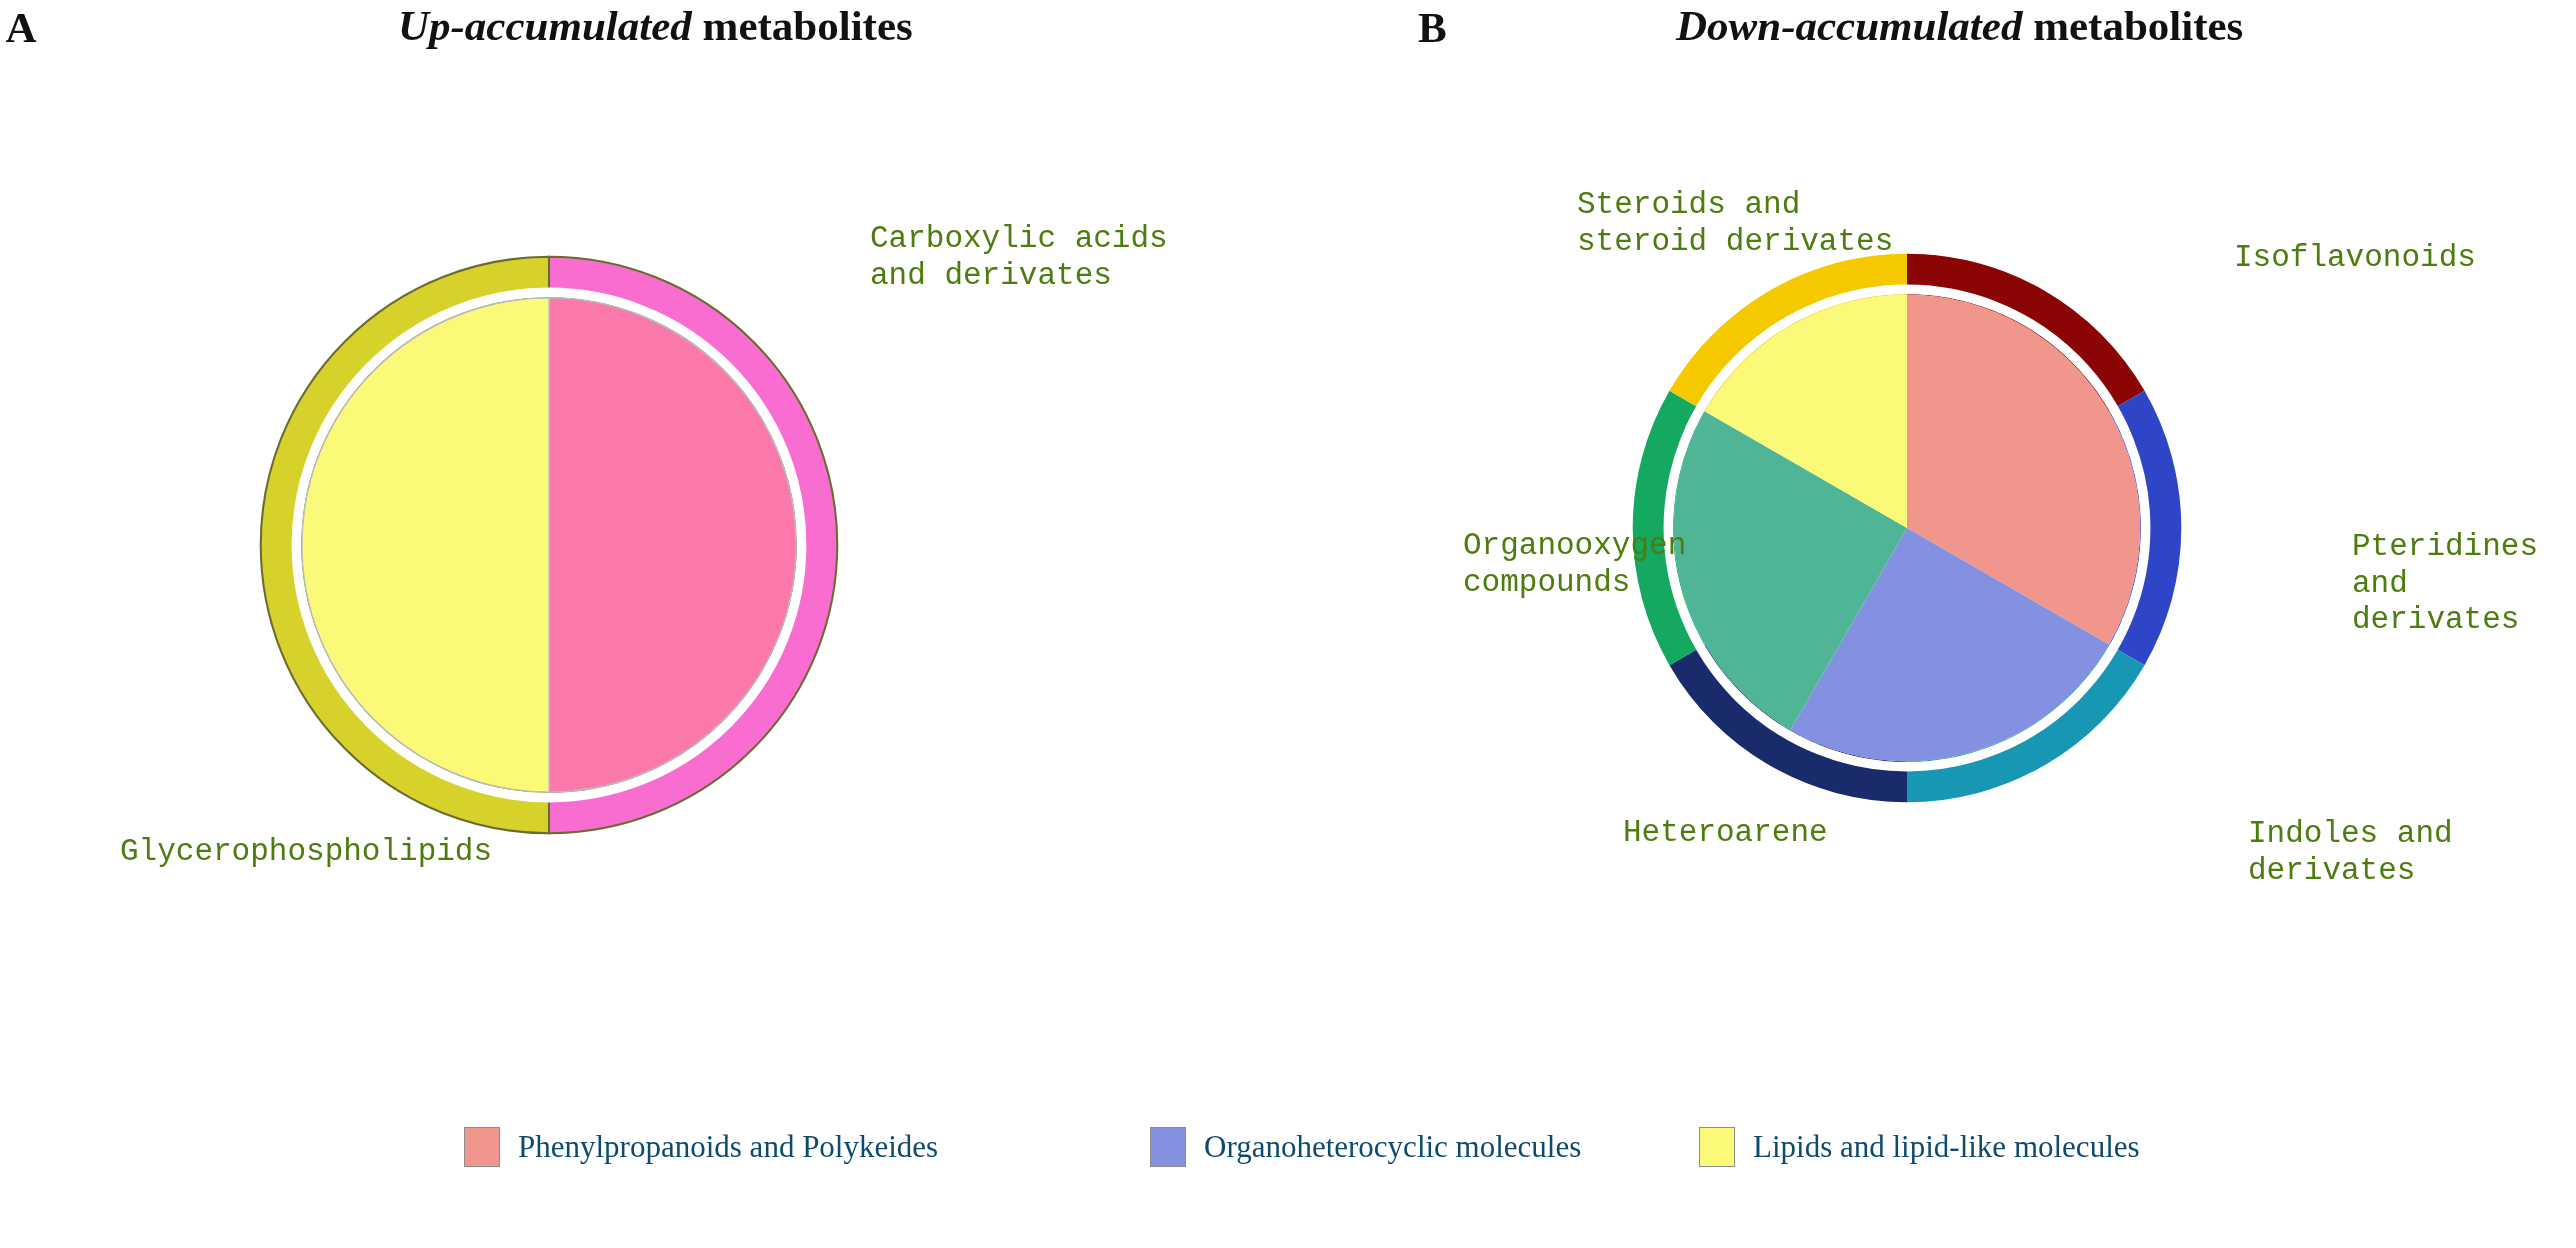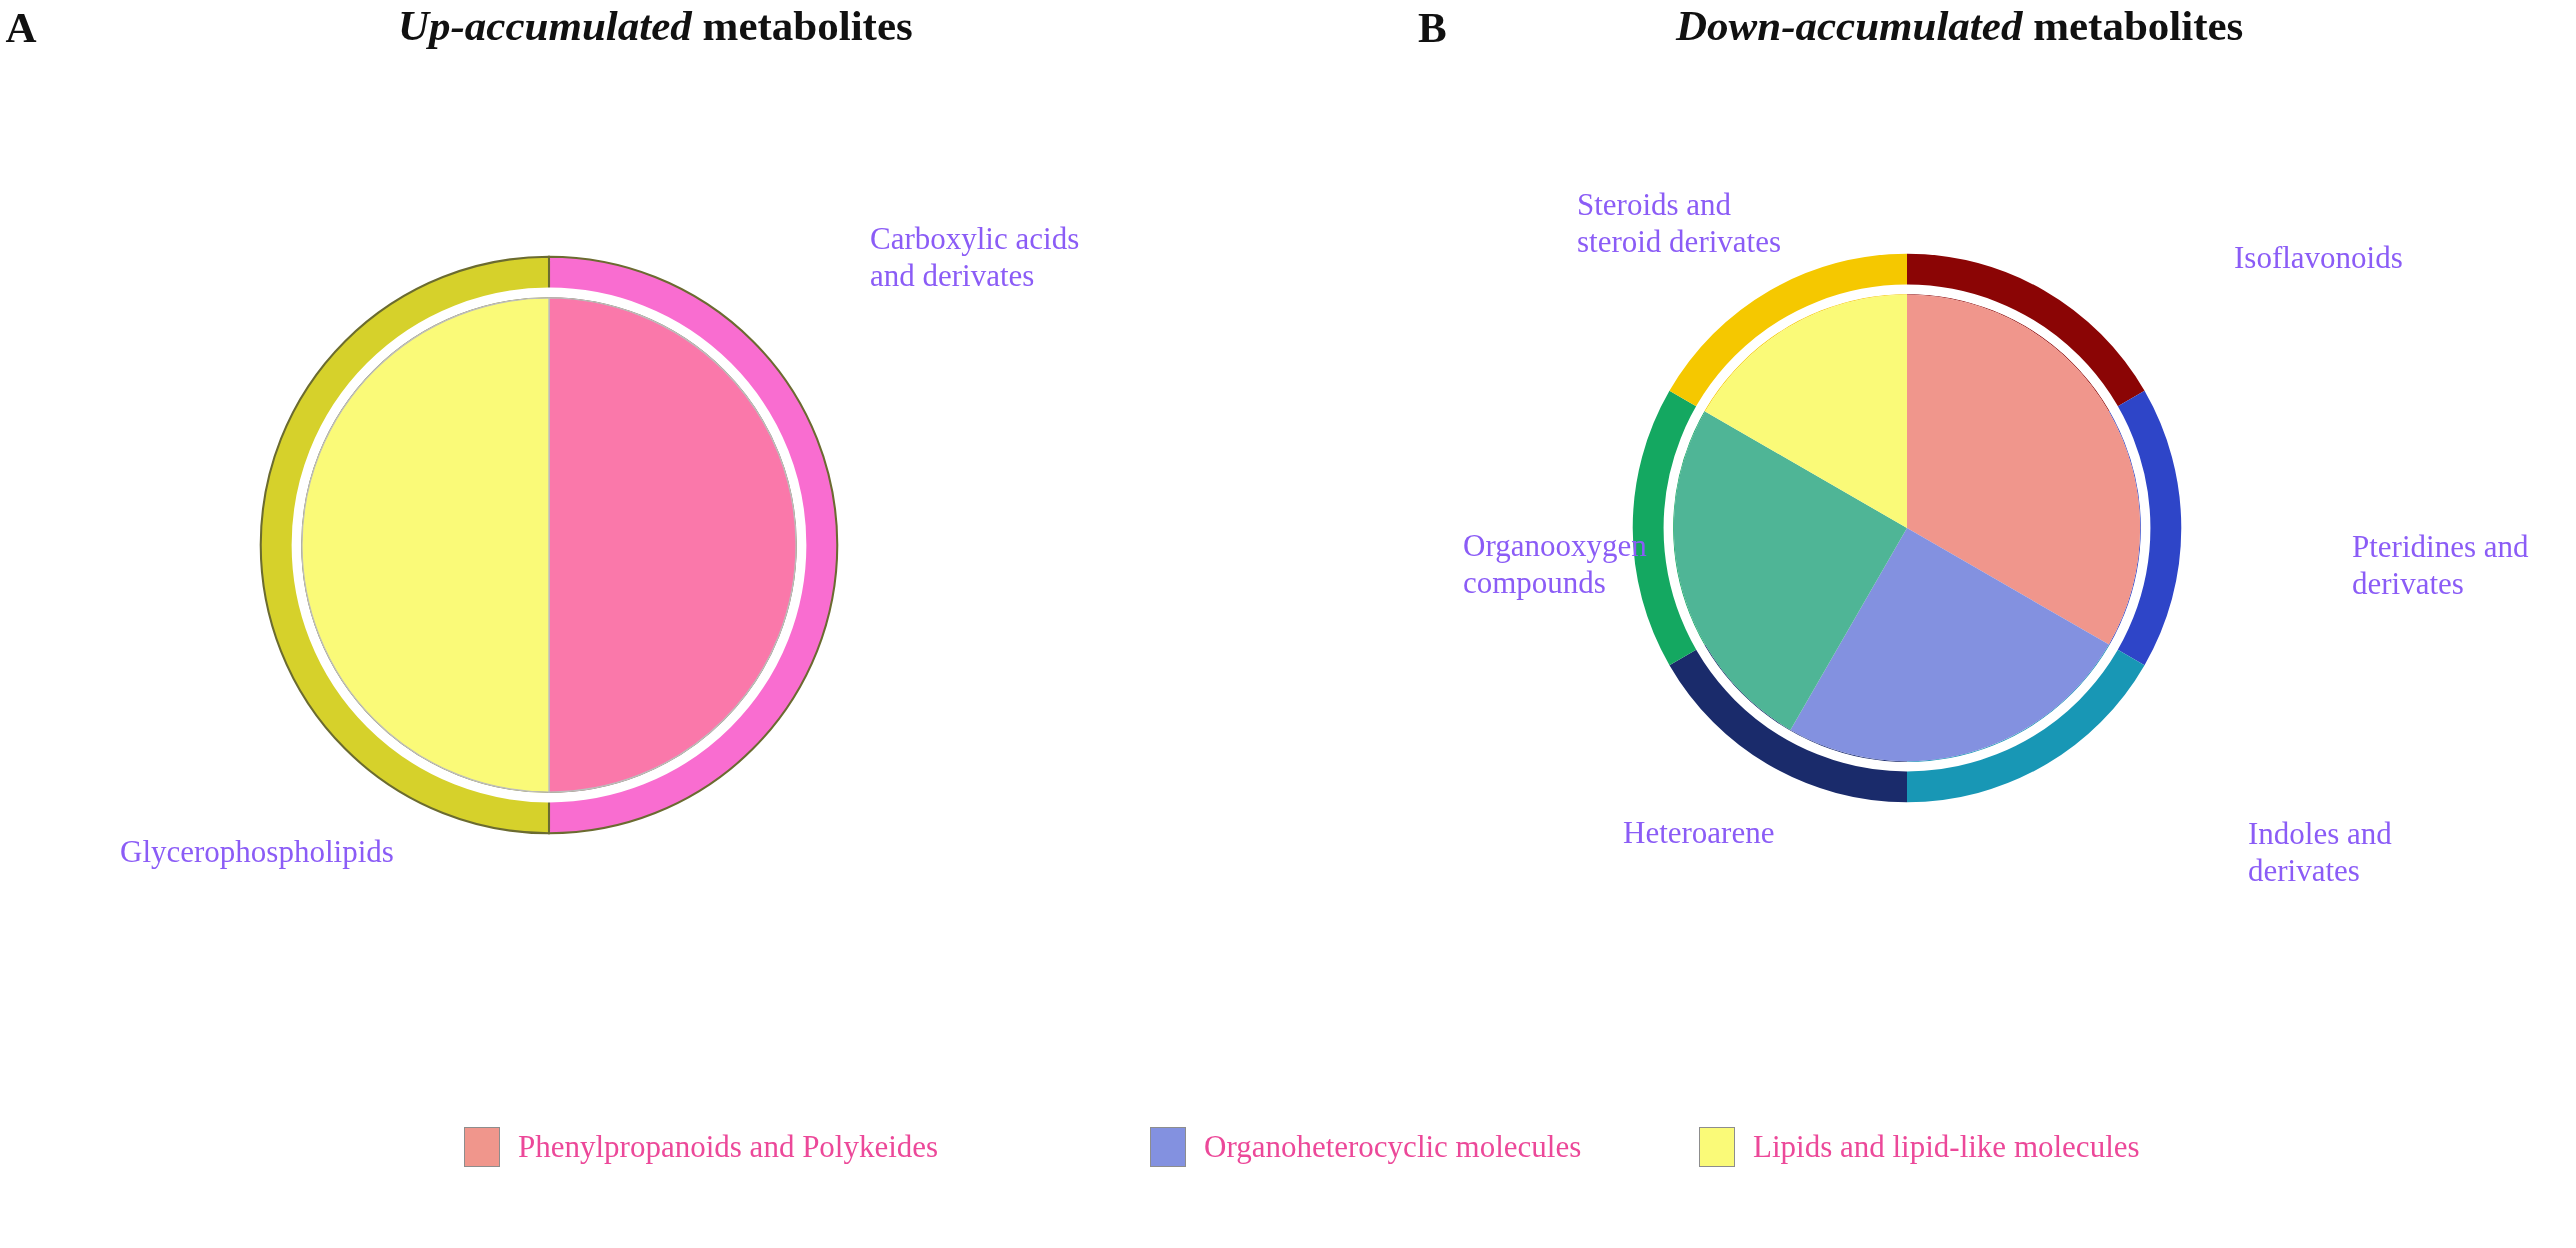--- a/index.html
+++ b/index.html
@@ -40,22 +40,22 @@
 
   
   .donut-wrap { position: absolute; }
   .donut-svg  { display: block; overflow: visible; }
 
   
   .slice-label {
     position: absolute;
     font-size: 31px;
     line-height: 1.18;
-    color: #8b5cf6;
-    font-family: Liberation Serif, serif;
+    color: #4d7c0f;
+    font-family: Liberation Mono, monospace;
     white-space: pre-line;
   }
   .ta-l { text-align: left; }
 
   
   #legend {
     position: absolute;
     left: 464px;
     top: 1118px;
     width: 1797px;
@@ -71,21 +71,21 @@
   }
   .legend-swatch {
     width: 36px;
     height: 40px;
     border: 1.4px solid #8d8d8d;
     flex: 0 0 auto;
   }
   .legend-text {
     font-size: 31px;
     line-height: 1;
-    color: #ec4899;
+    color: #0c4a6e;
     white-space: nowrap;
     font-family: "Liberation Serif", "DejaVu Serif", serif;
   }
 </style>
 </head>
 <body>
 
 <div class="panel-letter" id="letter-a">A</div>
 
 <div class="panel-title" id="title-a">

